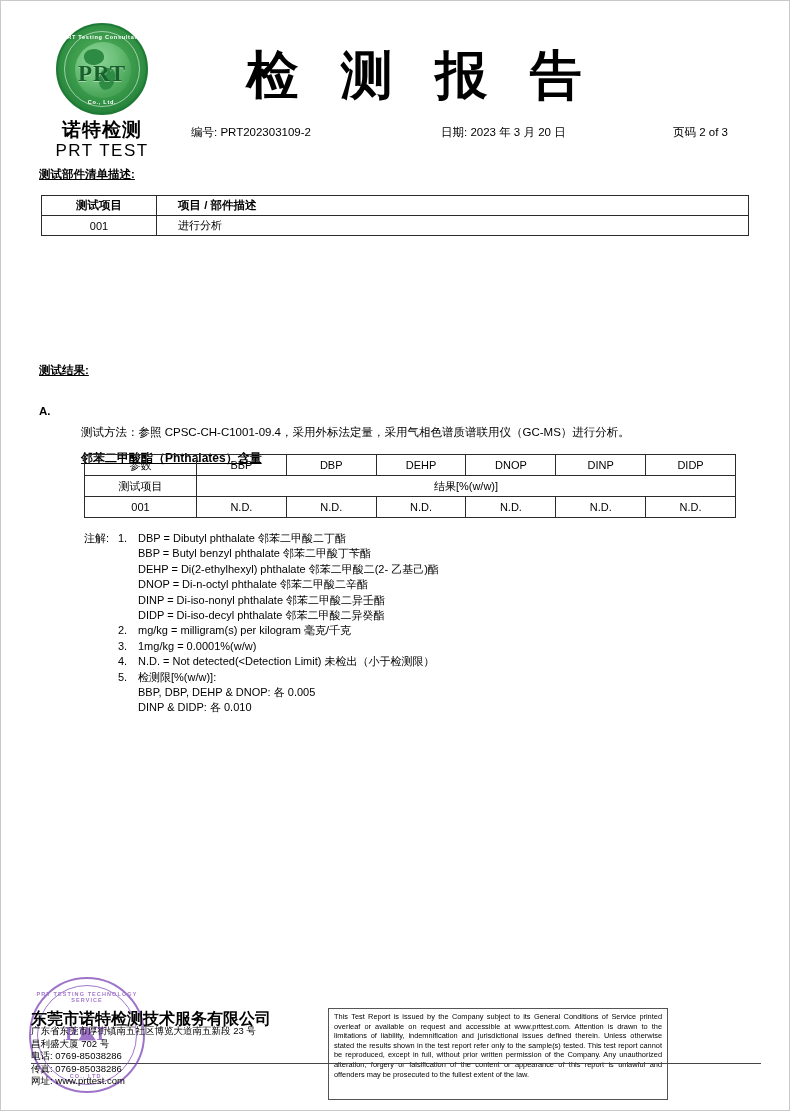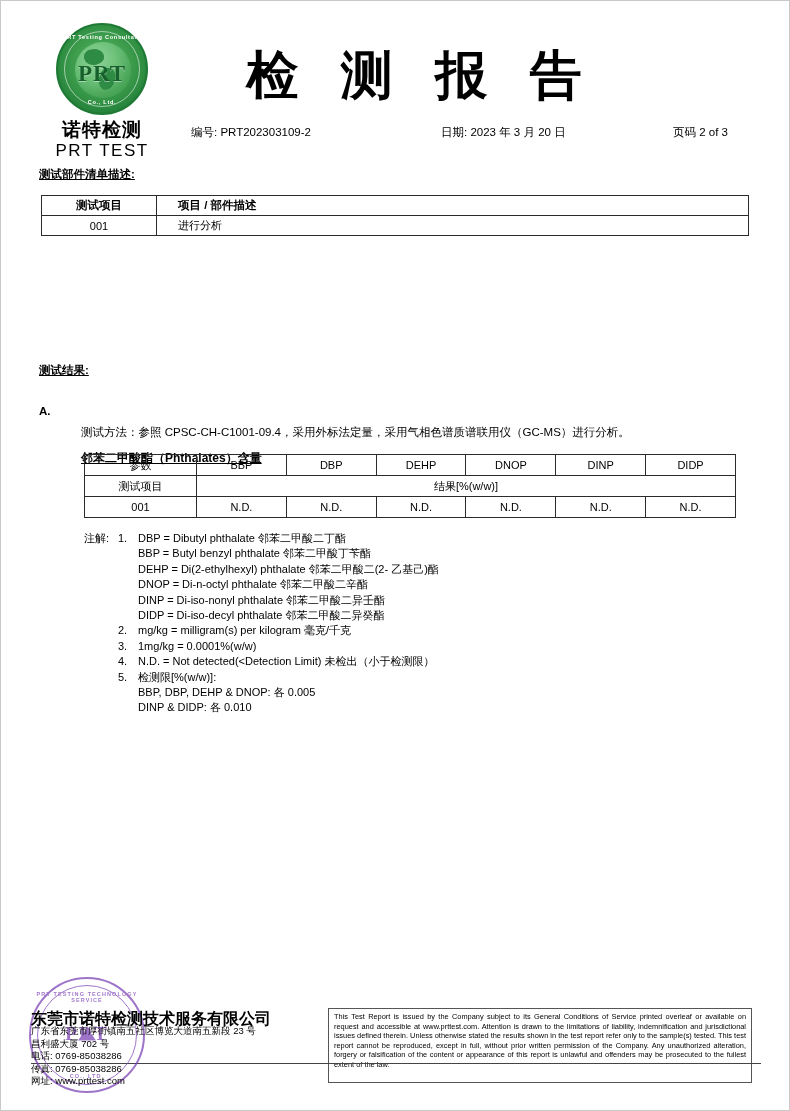--- a/index.html
+++ b/index.html
@@ -264,23 +264,23 @@
     z-index: 4;
   }
   .footer-company .fc-name {
     font-weight: bold;
     font-size: 16px;
   }
   .disclaimer-box {
     position: absolute;
     left: 327px;
     top: 1007px;
-    width: 424px;
+    width: 340px;
     border: 1px solid #555;
-    padding: 3px 5px 12px 5px;
+    padding: 3px 5px 20px 5px;
     box-sizing: border-box;
     font-size: 7.4px;
     line-height: 9.6px;
     text-align: justify;
   }
 
   
   .stamp {
     position: absolute;
     left: 28px;

